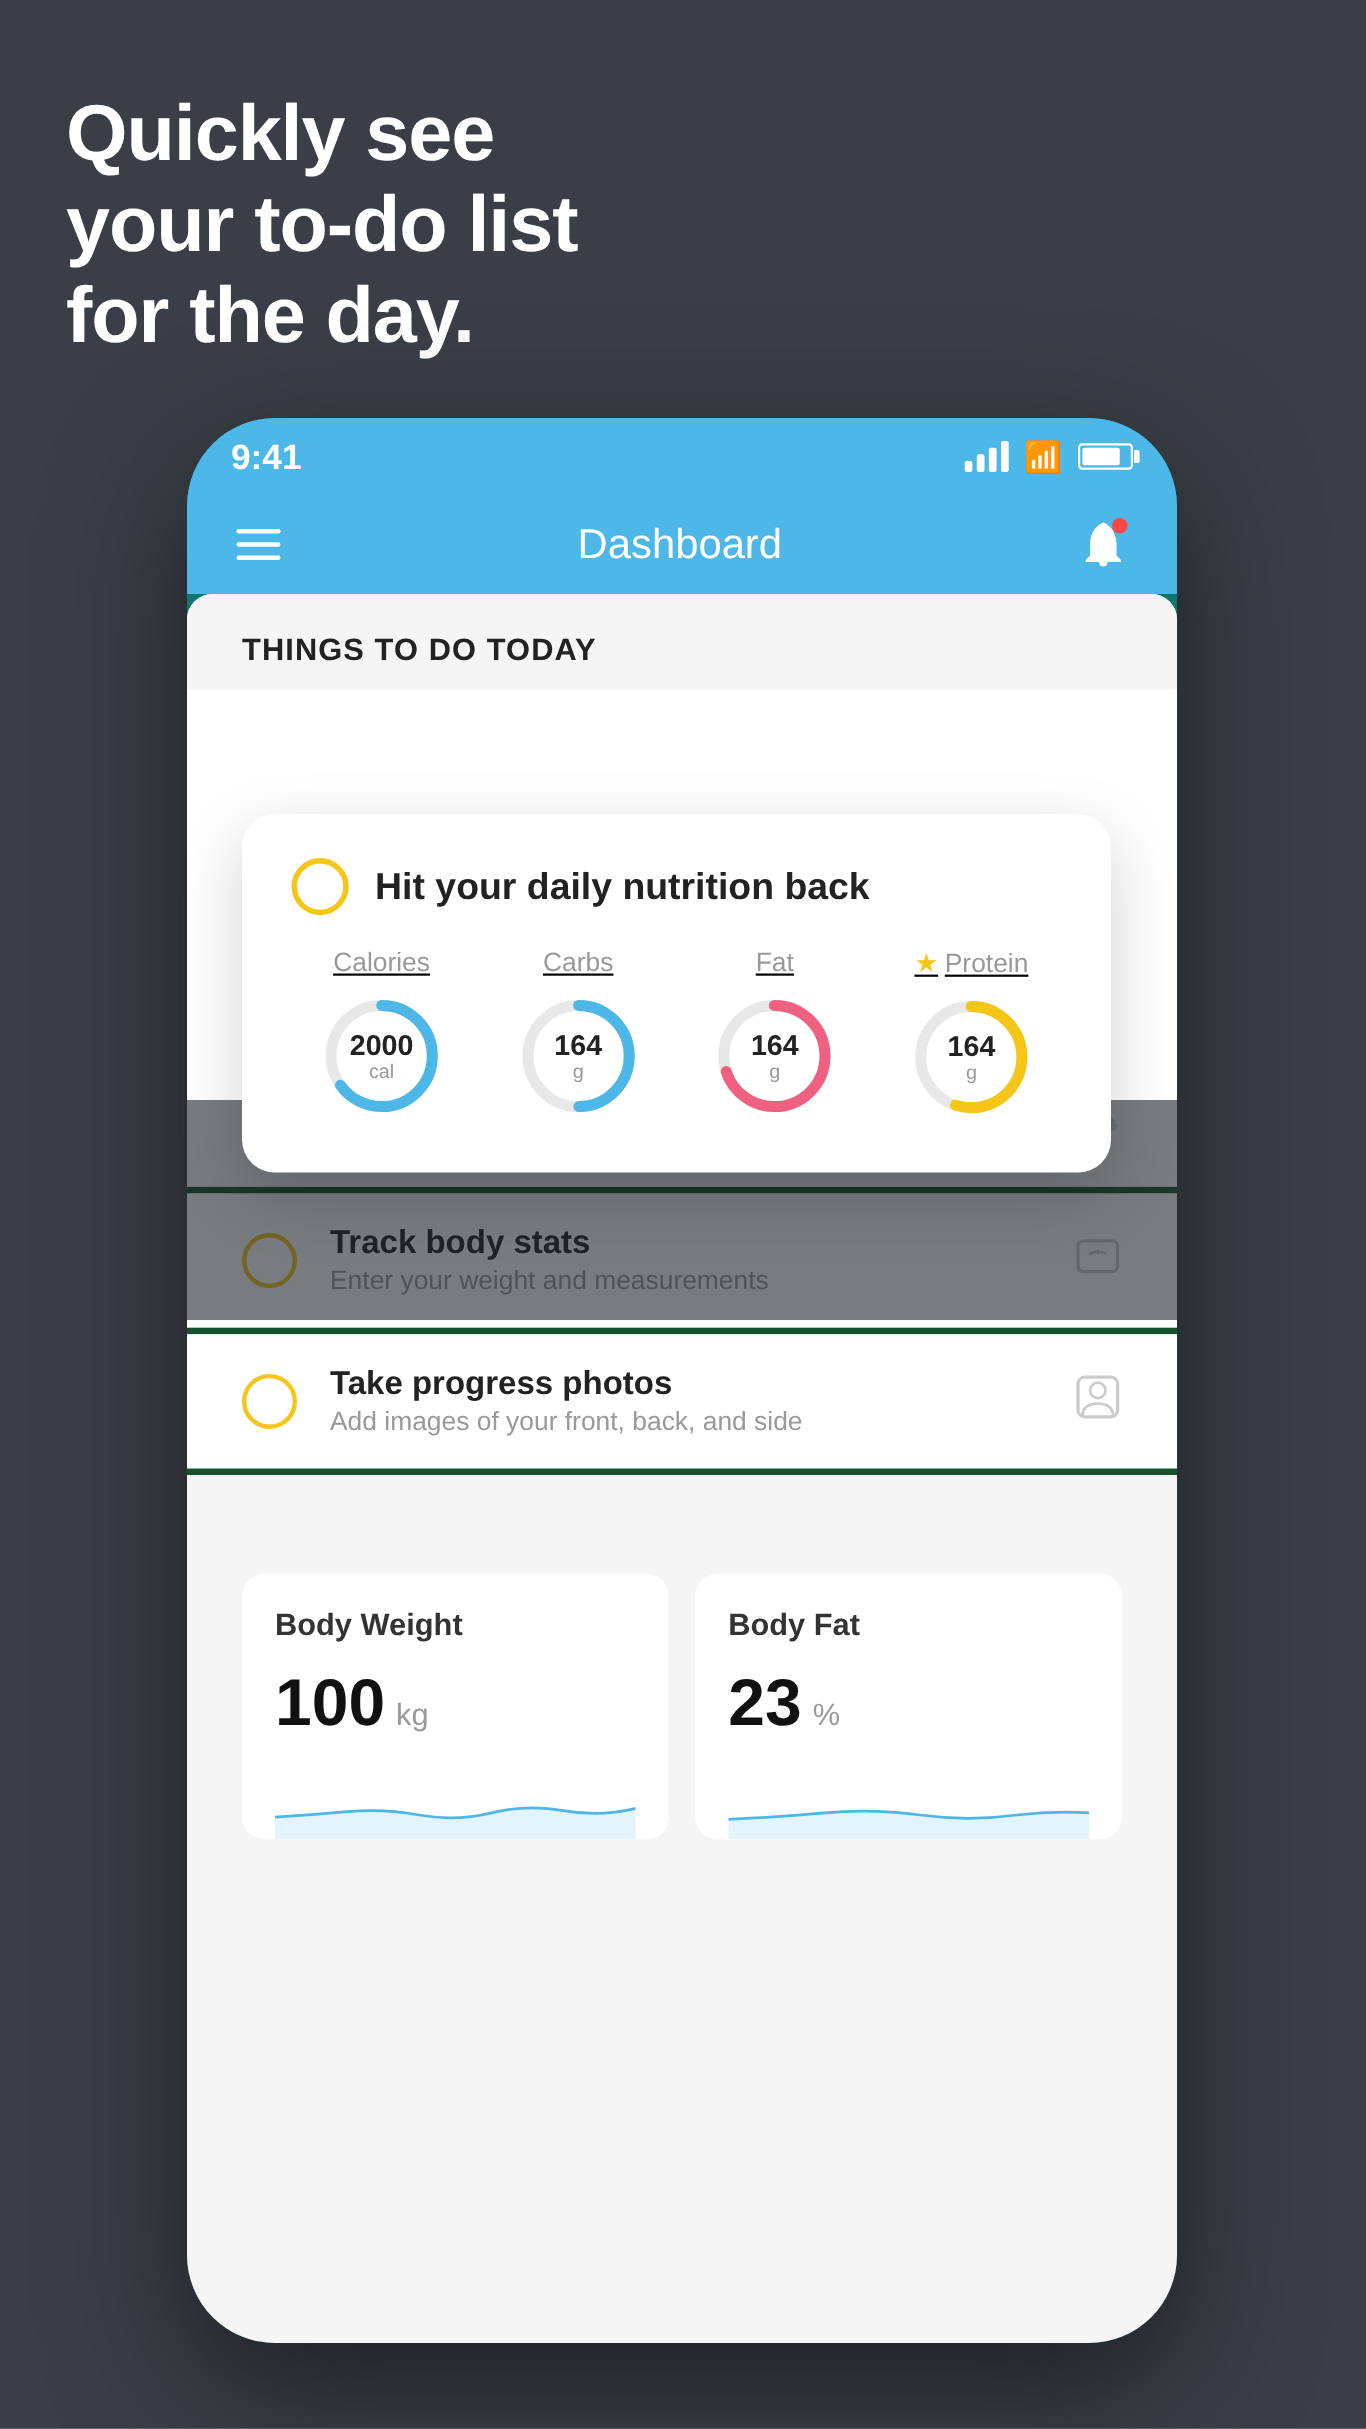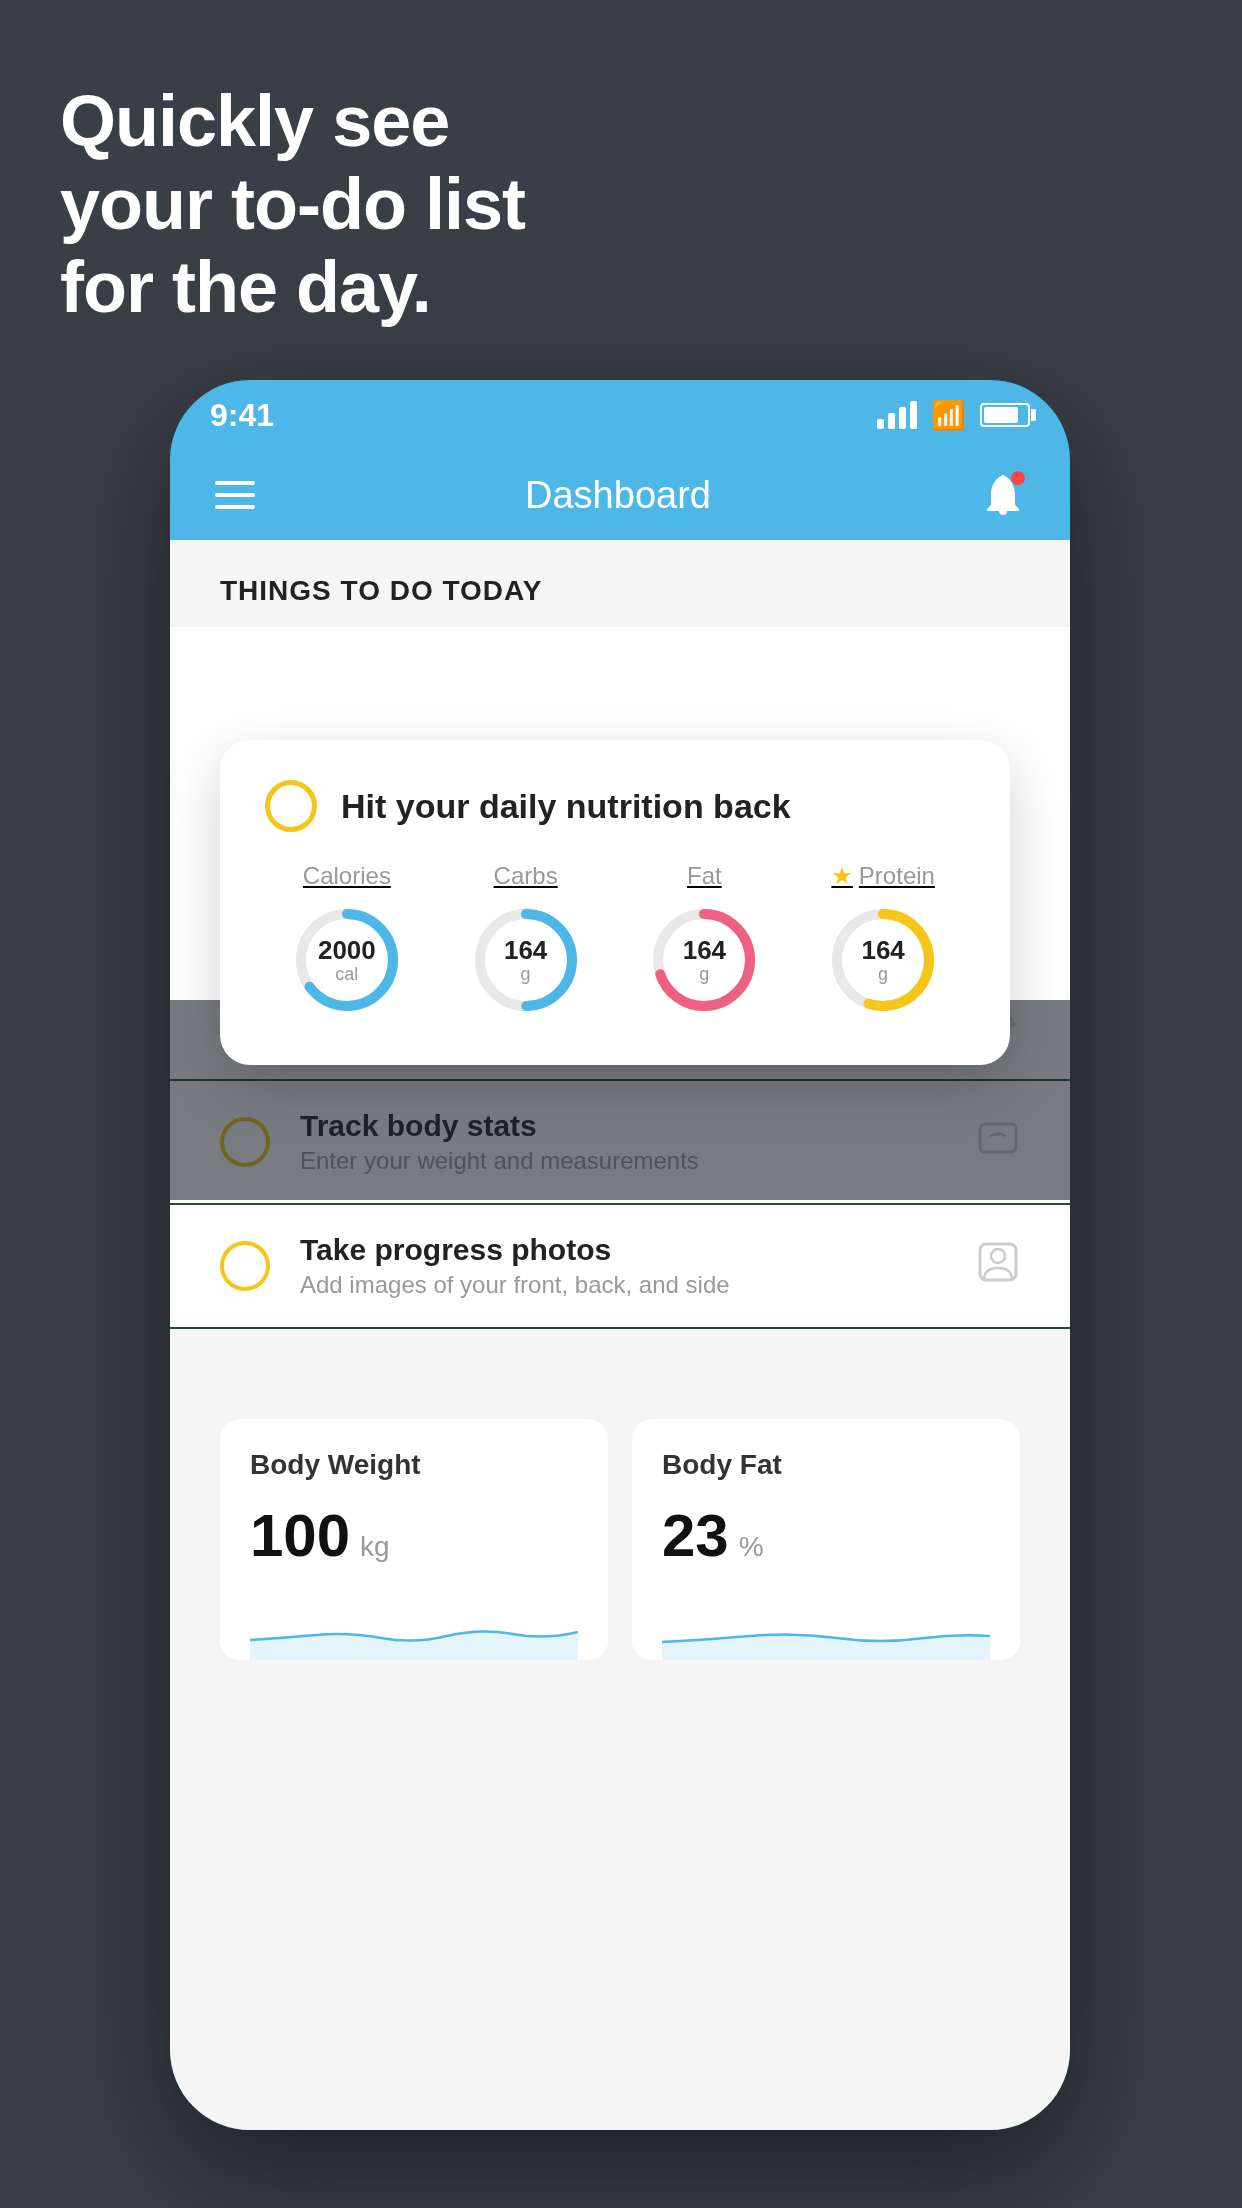--- a/index.html
+++ b/index.html
@@ -159,20 +159,21 @@
       background: #ff4444;
       border-radius: 50%;
     }
 
     
     .app-content {
       background: #f5f5f5;
       width: 100%;
       height: calc(100% - 160px);
       overflow: hidden;
+      border-radius: 23px;
     }
 
     
     .section-header {
       background: #f5f5f5;
       padding: 35px 50px 20px;
     }
     .section-title {
       font-size: 28px;
       font-weight: 800;
@@ -184,21 +185,21 @@
     .todo-area {
       background: white;
       margin: 0;
     }
 
     
     .todo-item {
       display: flex;
       align-items: center;
       padding: 28px 50px;
-      border-bottom: 2px solid #14532d;
+      border-bottom: 6px solid #14532d;
       background: white;
       gap: 30px;
     }
     .todo-circle {
       width: 50px;
       height: 50px;
       border-radius: 50%;
       flex-shrink: 0;
     }
     .todo-circle-green {

